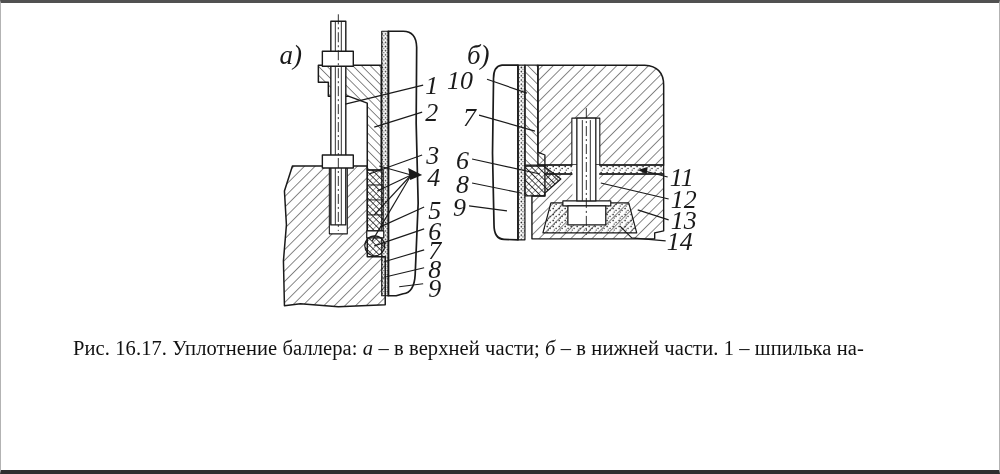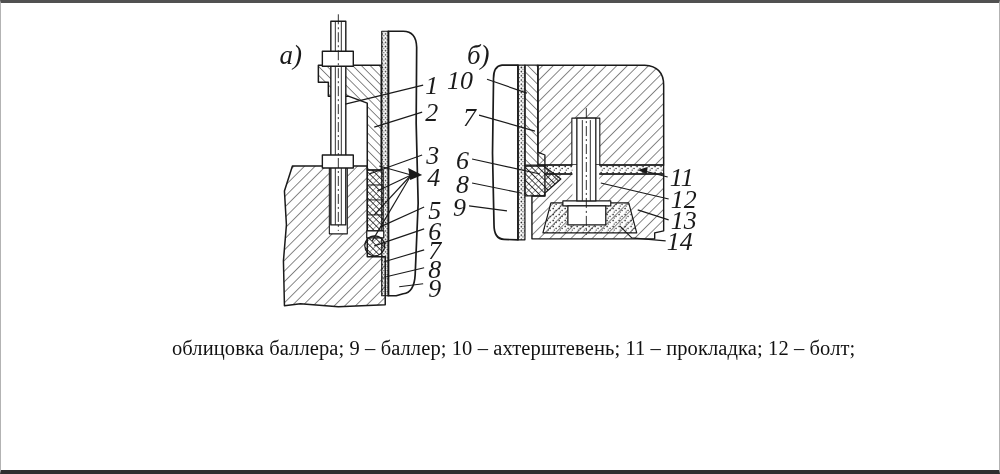--- a/index.html
+++ b/index.html
@@ -174,16 +174,18 @@
       <text class="callout" x="456" y="190">8</text>
       <text class="callout" x="453" y="213">9</text>
       <text class="callout" x="670" y="183">11</text>
       <text class="callout" x="671" y="205">12</text>
       <text class="callout" x="671" y="226">13</text>
       <text class="callout" x="667" y="247">14</text>
     </g>
   </svg>
 
   <div class="caption">
-    <div class="cap-line indent">облицовка баллера; 9 – баллер; 10 – ахтерштевень; 11 – прокладка; 12 – болт;</div>
+    <div class="cap-line">
+      <span>Рис. 16.17. Уплотнение баллера: </span><span class="it">а</span><span> – в верхней части; </span><span class="it">б</span><span> – в нижней части. 1 – шпилька на-</span>
+    </div>
   </div>
 
 </div>
 
 </body></html>

